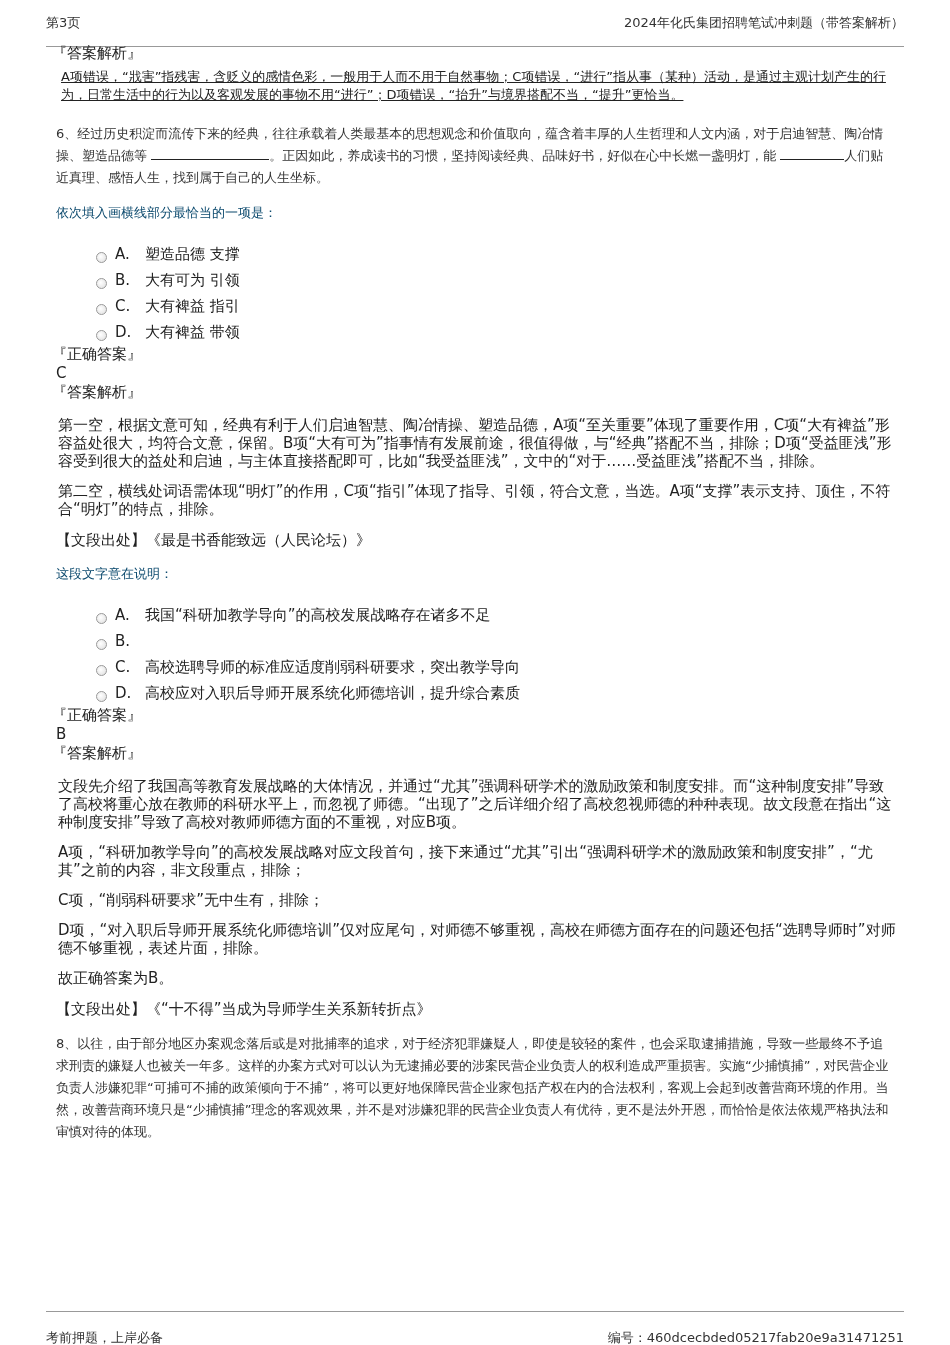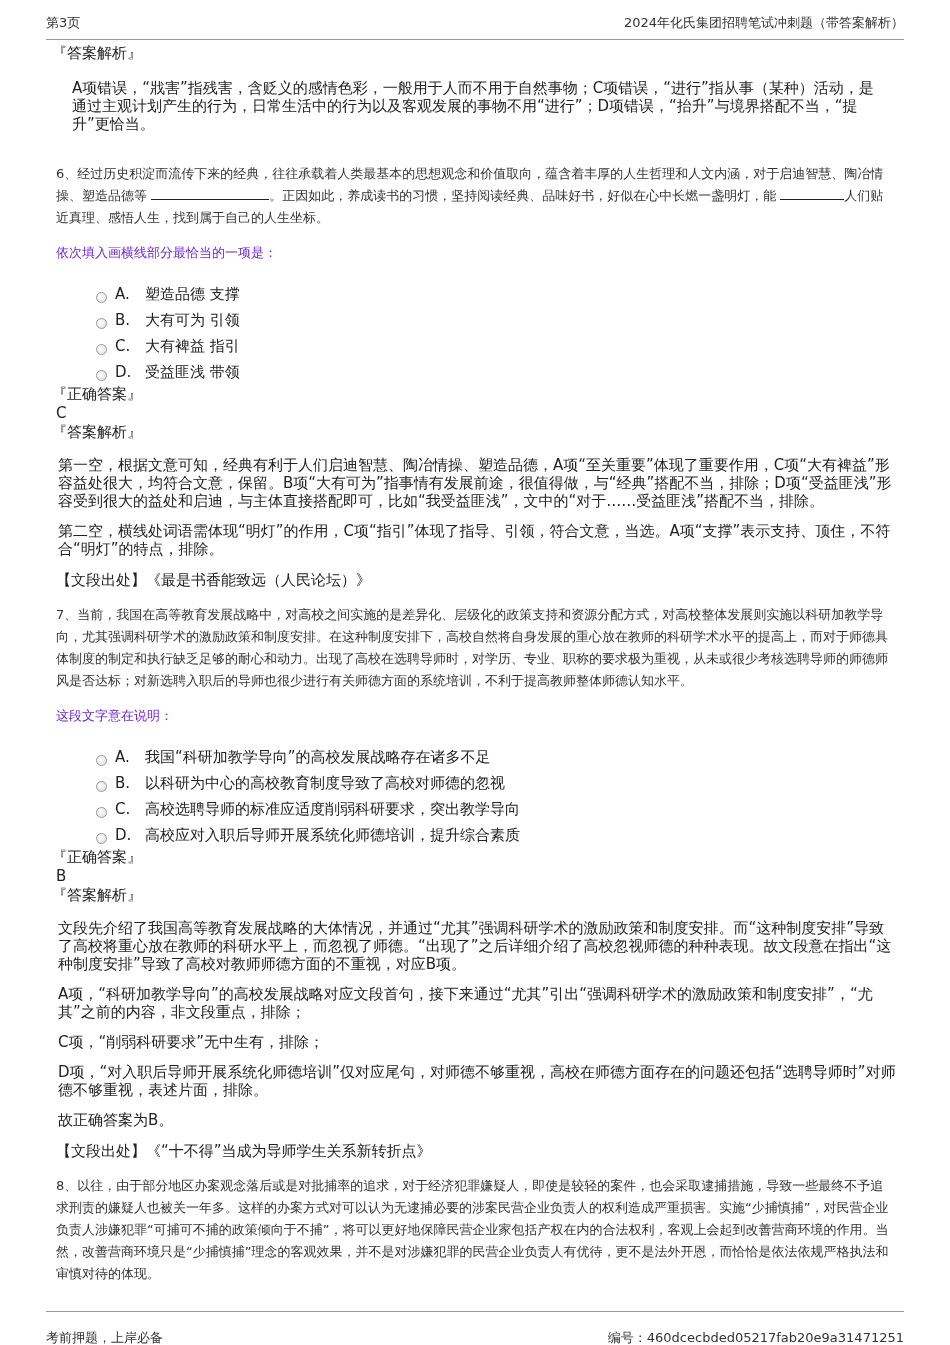--- a/index.html
+++ b/index.html
@@ -5,33 +5,33 @@
   html, body { margin: 0; padding: 0; background: #ffffff; }
   body {
     width: 950px; height: 1345px; position: relative; overflow: hidden;
     font-family: "DejaVu Sans", "Liberation Sans", sans-serif;
     color: #222;
   }
   .page-header {
     position: absolute; left: 46px; right: 46px; top: 12px; height: 20px;
     border-bottom: 1px solid #999;
     display: flex; justify-content: space-between; align-items: flex-end;
-    font-size: 13px; color: #333; padding-bottom: 7px;
+    font-size: 13px; color: #333; padding-bottom: 14px;
   }
   .page-footer {
     position: absolute; left: 46px; right: 46px; top: 1311px; height: 22px;
     border-top: 1px solid #999;
     display: flex; justify-content: space-between; align-items: flex-start;
     font-size: 13px; color: #333; padding-top: 17px;
   }
   .content { position: absolute; left: 56px; top: 44px; width: 840px; }
   .bracket { font-size: 15px; color: #222; margin-left: -4px; line-height: 19px; font-family: Liberation Serif, serif; }
-  .analysis { font-size: 15px; line-height: 18px; color: #222; margin: 16px; }
+  .analysis { font-size: 13px; line-height: 18px; color: #222; margin: 5px; text-decoration: underline; }
   .q-text { font-size: 13px; line-height: 22px; color: #333; margin: 0; }
-  .q-prompt { font-size: 13px; line-height: 20px; color: #6d28d9; margin: 14px 0 18px 0; }
+  .q-prompt { font-size: 13px; line-height: 20px; color: #0c4a6e; margin: 14px 0 18px 0; }
   .options { margin-left: 40px; }
   .option { display: flex; align-items: center; height: 26px; font-size: 15px; color: #222; }
   .radio {
     width: 9px; height: 9px; border-radius: 50%; border: 1px solid #999;
     background: radial-gradient(circle at 40% 40%, #fff 0%, #ddd 100%);
     margin-right: 8px; margin-top: 6px; flex: none;
   }
   .opt-letter { width: 30px; flex: none; }
   .answer-letter { font-size: 15px; line-height: 19px; }
   .para { font-size: 15px; line-height: 18px; color: #222; margin: 0 0 12px 2px; }
@@ -75,44 +75,42 @@
         <span>大有可为 引领</span>
       </div>
       <div class="option">
         <span class="radio"></span>
         <span class="opt-letter">C.</span>
         <span>大有裨益 指引</span>
       </div>
       <div class="option">
         <span class="radio"></span>
         <span class="opt-letter">D.</span>
-        <span>受益匪浅 带领</span>
+        <span>大有裨益 带领</span>
       </div>
     </div>
     <div class="bracket">『正确答案』</div>
     <div class="answer-letter">C</div>
     <div class="bracket" style="margin-bottom:14px">『答案解析』</div>
     <p class="para">第一空，根据文意可知，经典有利于人们启迪智慧、陶冶情操、塑造品德，A项“至关重要”体现了重要作用，C项“大有裨益”形容益处很大，均符合文意，保留。B项“大有可为”指事情有发展前途，很值得做，与“经典”搭配不当，排除；D项“受益匪浅”形容受到很大的益处和启迪，与主体直接搭配即可，比如“我受益匪浅”，文中的“对于……受益匪浅”搭配不当，排除。</p>
     <p class="para">第二空，横线处词语需体现“明灯”的作用，C项“指引”体现了指导、引领，符合文意，当选。A项“支撑”表示支持、顶住，不符合“明灯”的特点，排除。</p>
     <p class="source">【文段出处】《最是书香能致远（人民论坛）》</p>
   </div>
 
   <div>
-    <p class="q-text">7、当前，我国在高等教育发展战略中，对高校之间实施的是差异化、层级化的政策支持和资源分配方式，对高校整体发展则实施以科研加教学导向，尤其强调科研学术的激励政策和制度安排。在这种制度安排下，高校自然将自身发展的重心放在教师的科研学术水平的提高上，而对于师德具体制度的制定和执行缺乏足够的耐心和动力。出现了高校在选聘导师时，对学历、专业、职称的要求极为重视，从未或很少考核选聘导师的师德师风是否达标；对新选聘入职后的导师也很少进行有关师德方面的系统培训，不利于提高教师整体师德认知水平。</p>
     <p class="q-prompt">这段文字意在说明：</p>
     <div class="options">
       <div class="option">
         <span class="radio"></span>
         <span class="opt-letter">A.</span>
         <span>我国“科研加教学导向”的高校发展战略存在诸多不足</span>
       </div>
       <div class="option">
         <span class="radio"></span>
         <span class="opt-letter">B.</span>
-        <span>以科研为中心的高校教育制度导致了高校对师德的忽视</span>
       </div>
       <div class="option">
         <span class="radio"></span>
         <span class="opt-letter">C.</span>
         <span>高校选聘导师的标准应适度削弱科研要求，突出教学导向</span>
       </div>
       <div class="option">
         <span class="radio"></span>
         <span class="opt-letter">D.</span>
         <span>高校应对入职后导师开展系统化师德培训，提升综合素质</span>

